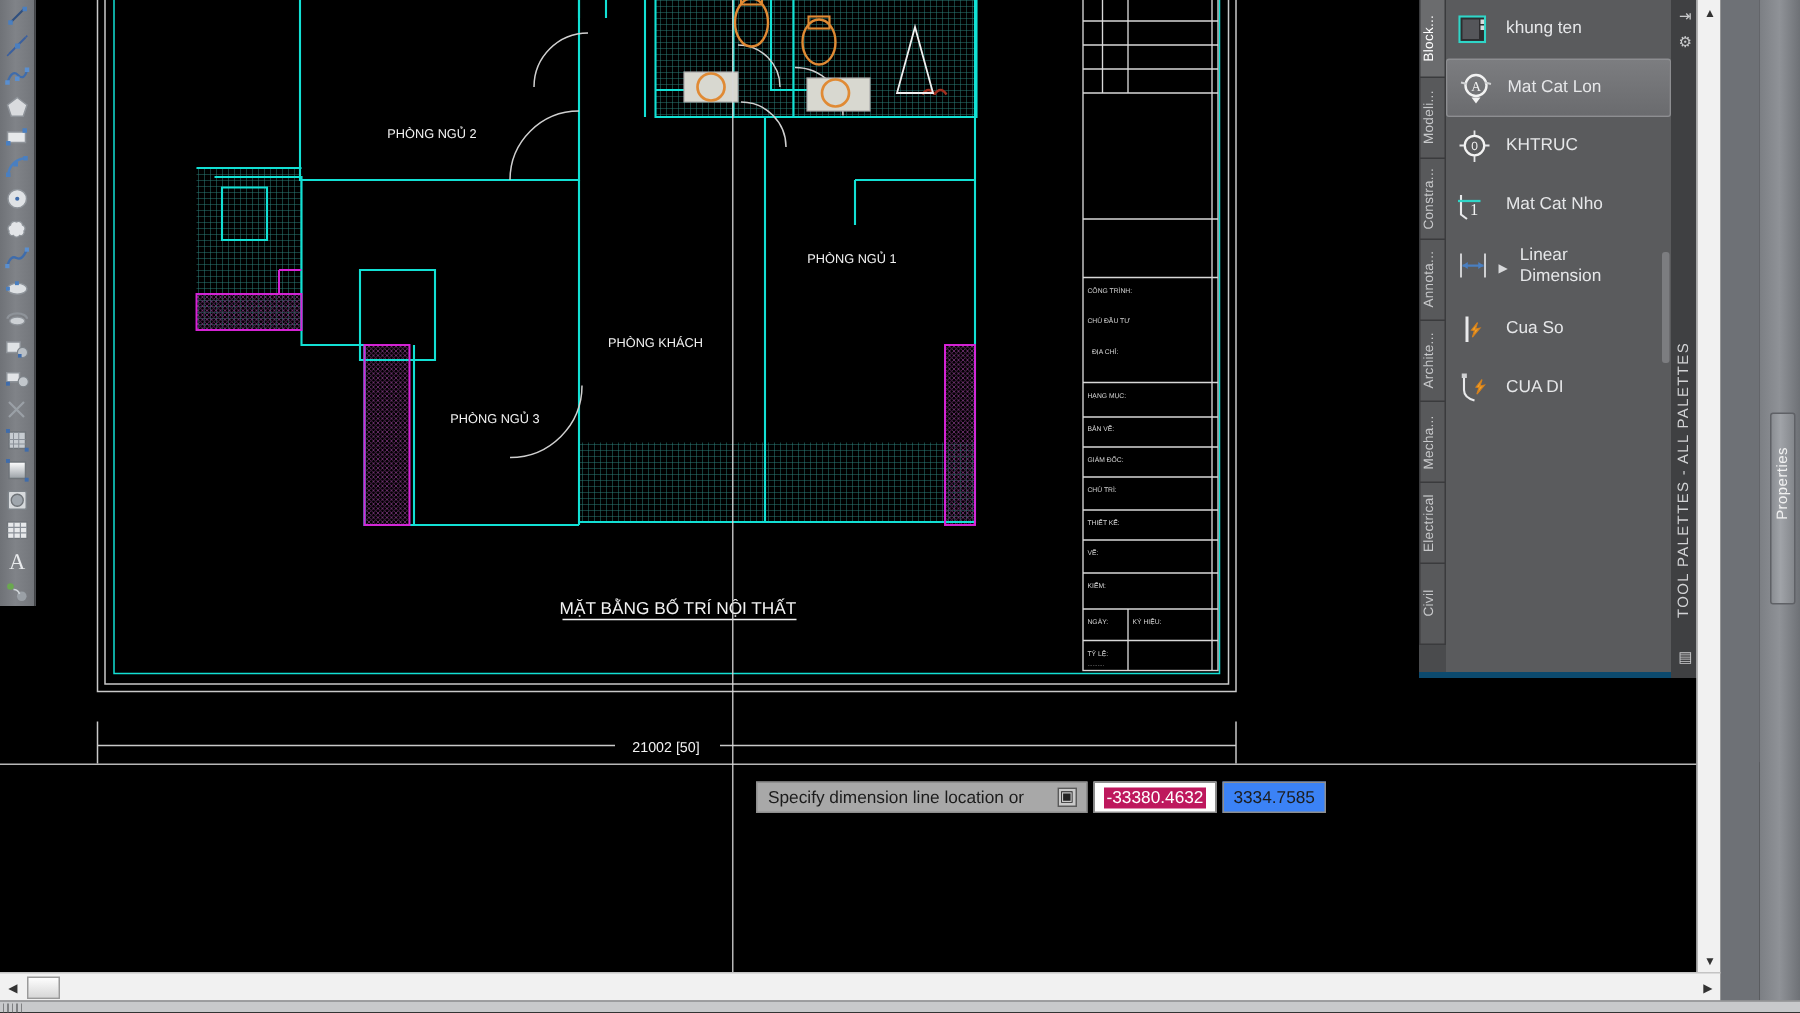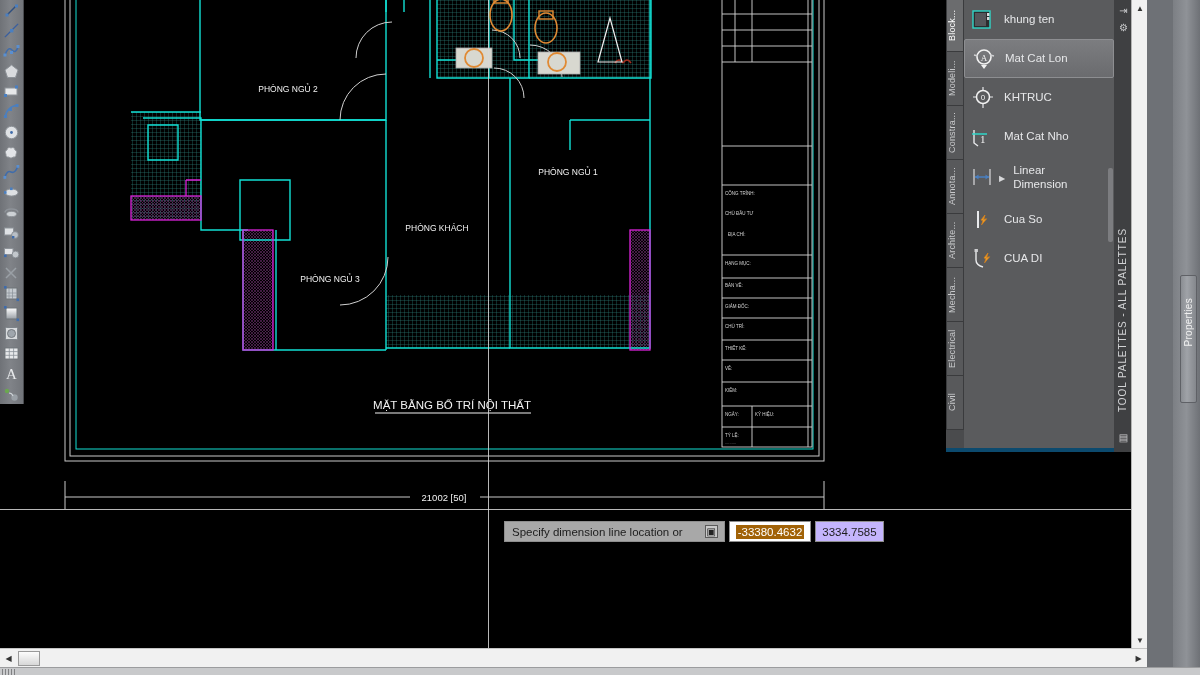--- a/index.html
+++ b/index.html
@@ -109,24 +109,24 @@
     border: 1px solid #8e8e8e;
   }
   #cmd-expand {
     width: 13px; height: 13px; background: #c9c9c9; border: 1px solid #5a5a5a;
     display: flex; align-items: center; justify-content: center;
     font-size: 10px; line-height: 1; color: #222;
   }
   .coordbox {
     height: 21px; min-width: 66px; font-size: 11.5px;
     display: flex; align-items: center; justify-content: center; padding: 0 6px;
-    border: 1px solid #8e8e8e; background: #c4b5fd; color: #1c1c1c;
+    border: 1px solid #8e8e8e; background: #3b82f6; color: #1c1c1c;
   }
   .coordbox.sel { background: #fff; color: #111; }
-  .coordbox.sel span { background: #a16207; color: #fff; padding: 1px 2px; }
+  .coordbox.sel span { background: #be185d; color: #fff; padding: 1px 2px; }
 
   
   #vscroll {
     position: absolute; left: 1131px; top: 0; width: 16px; height: 648px;
     background: #f1f1f1; border-left: 1px solid #b4b4b4;
   }
   #vscroll .arrow {
     position: absolute; left: 0; width: 16px; height: 16px;
     display: flex; align-items: center; justify-content: center;
     font-size: 8px; color: #333;

